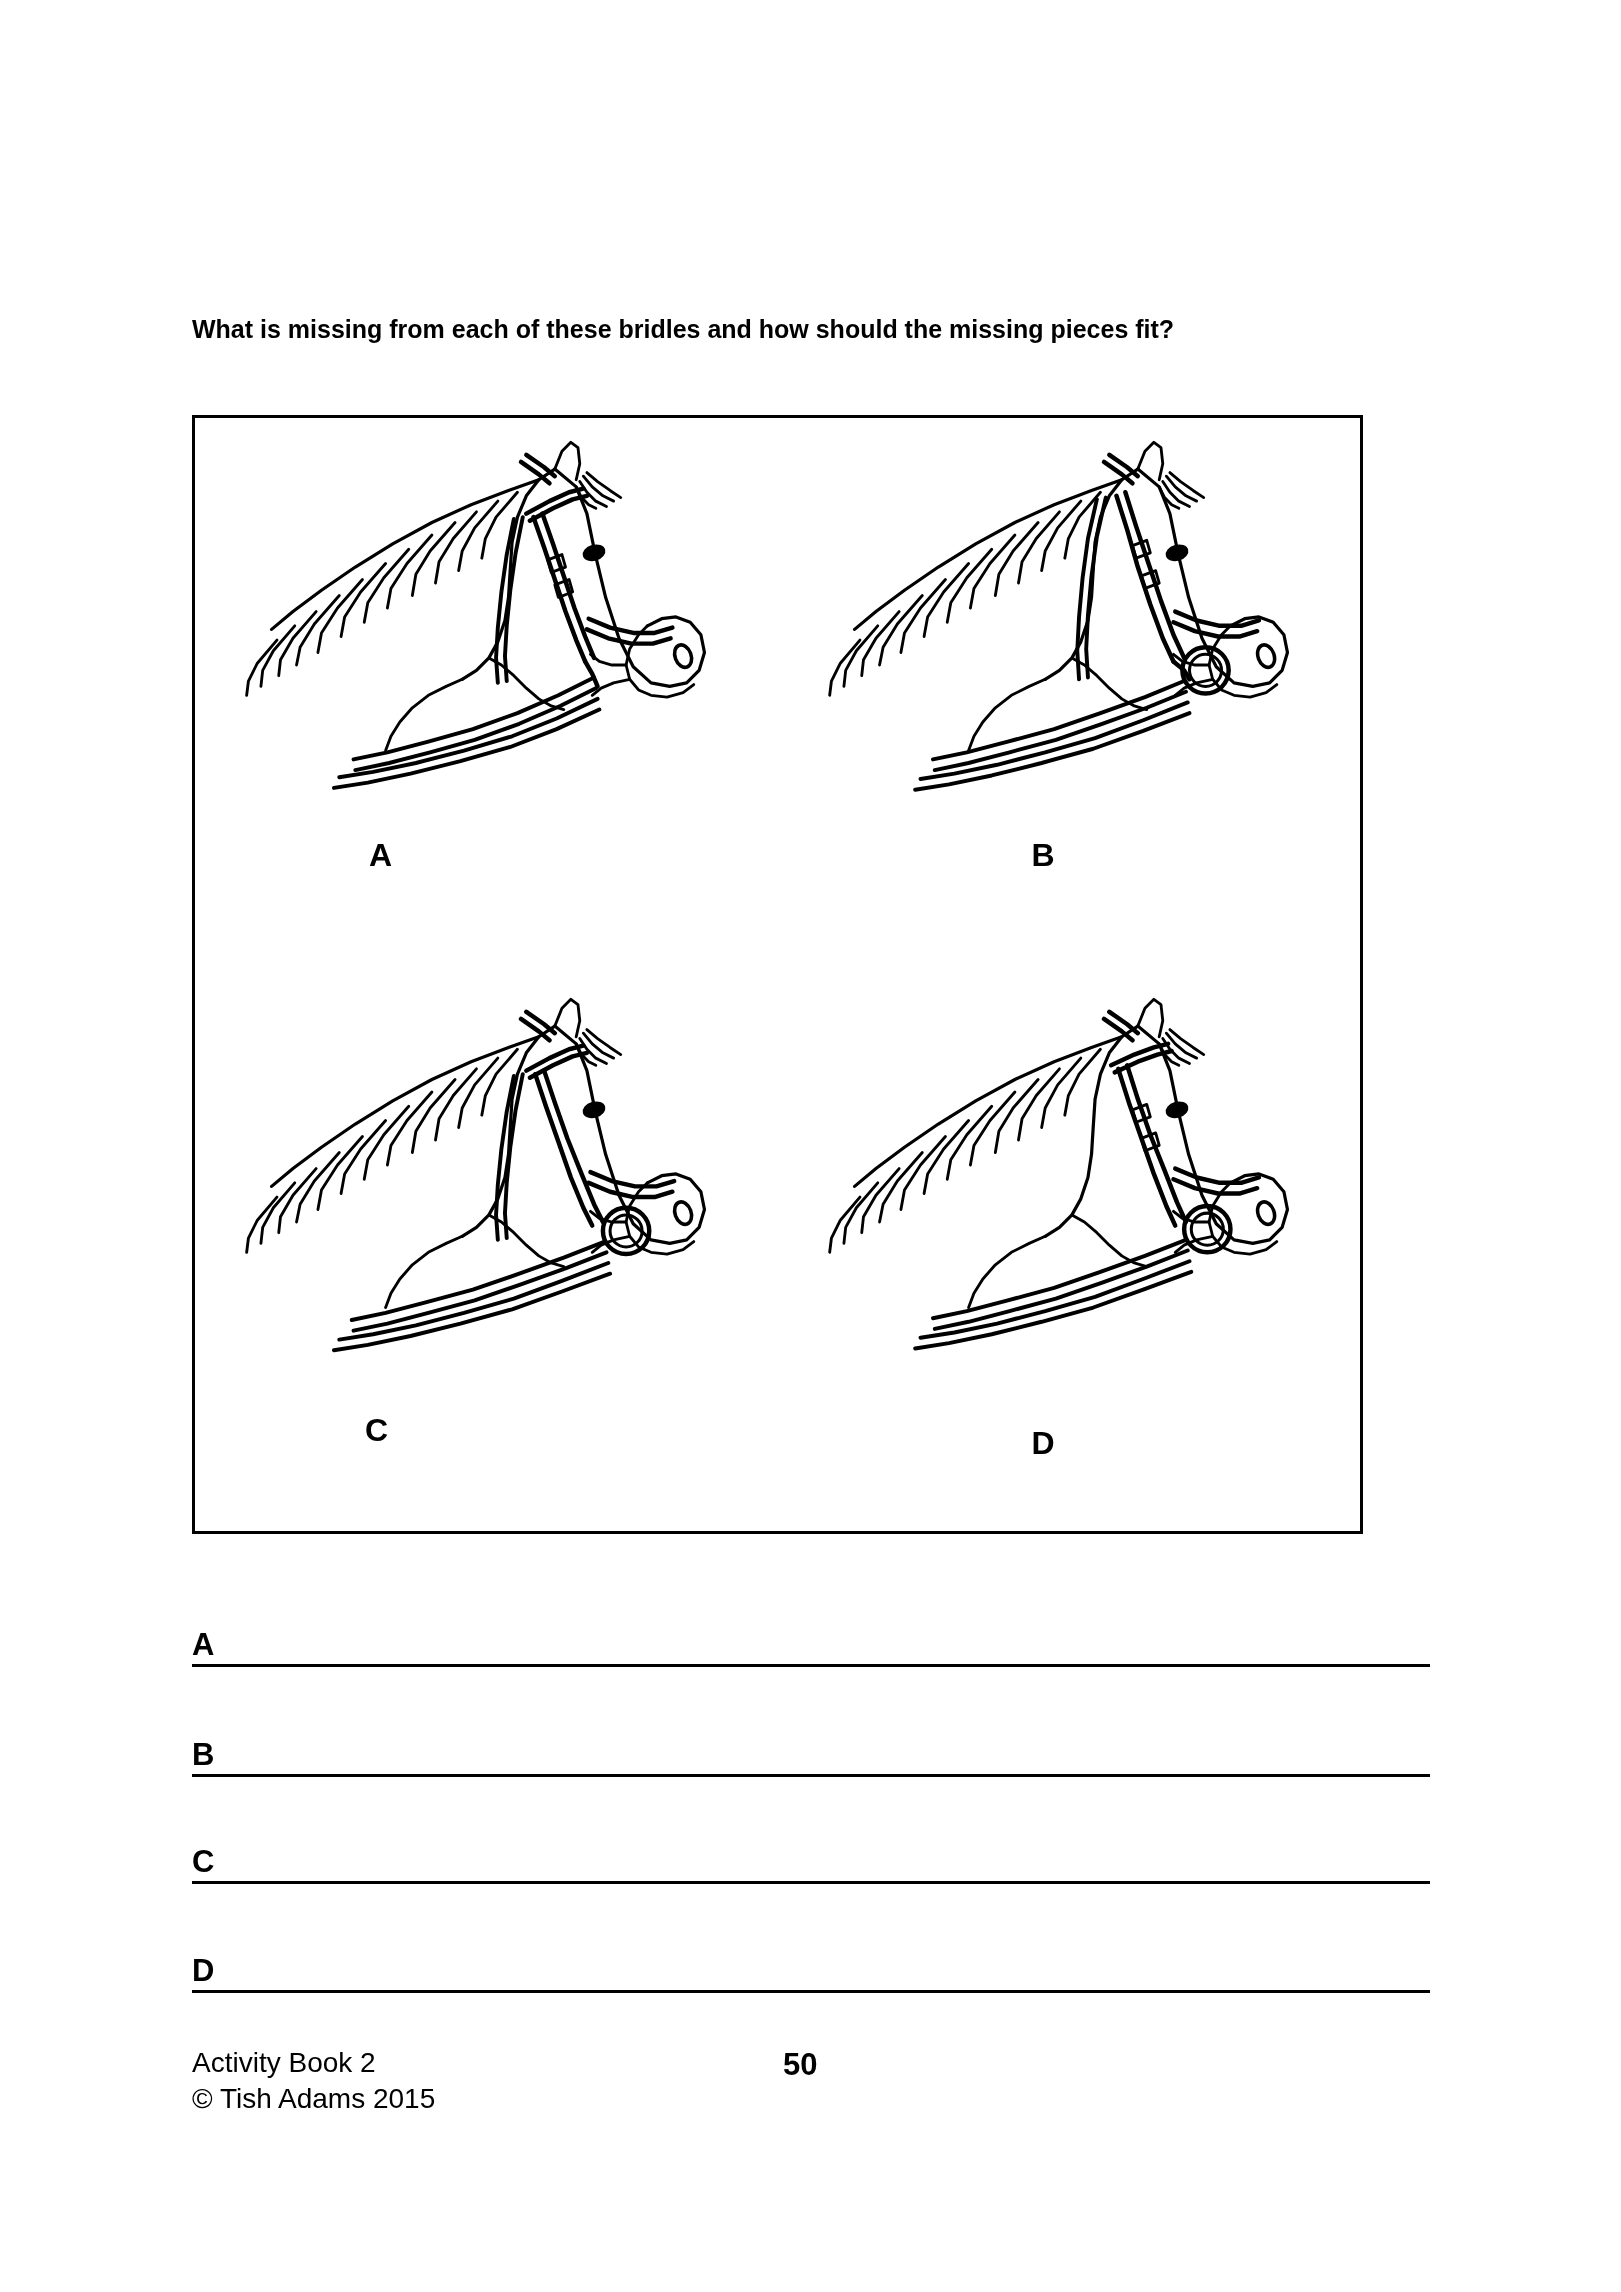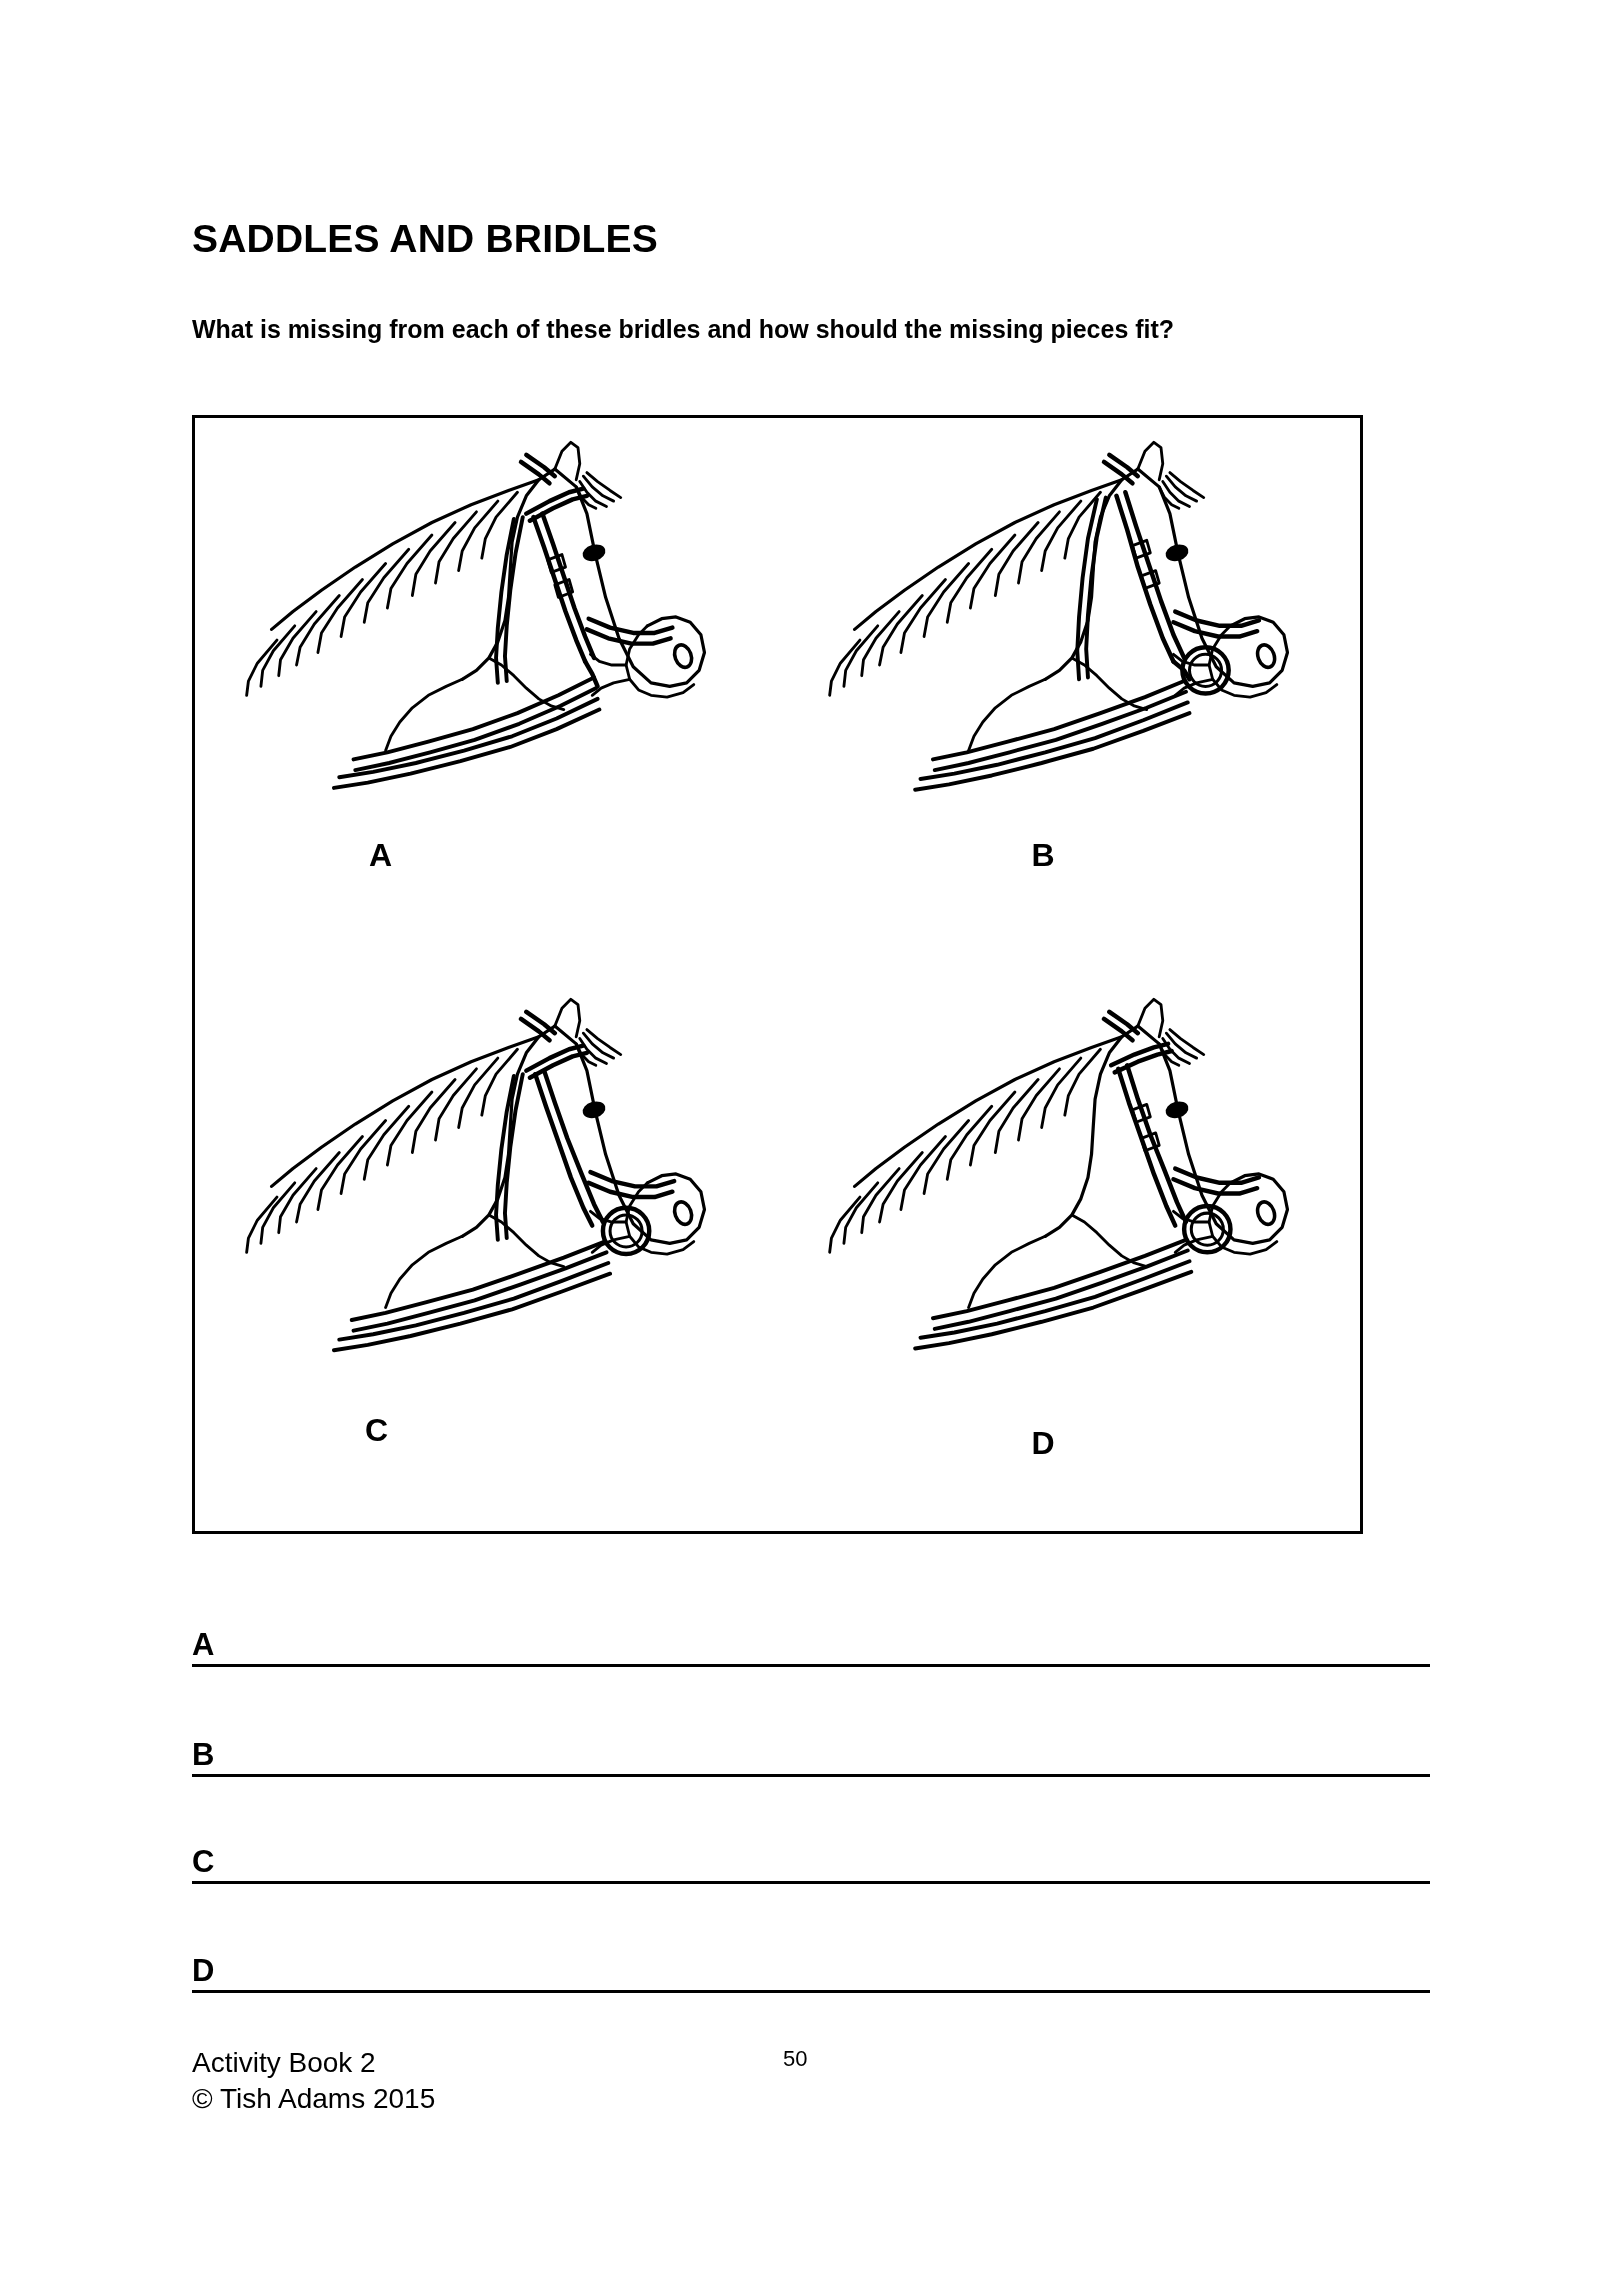--- a/index.html
+++ b/index.html
@@ -134,30 +134,30 @@
     left: 0;
     top: 0;
     font-size: 28px;
     line-height: 1.28;
   }
   .footer-left div { white-space: nowrap; }
   .footer-page {
     position: absolute;
     left: 591px;
     top: 0;
-    font-size: 22px;
+    font-size: 31px;
     line-height: 1.28;
+    font-weight: bold;
   }
 </style>
 </head>
 <body>
 
 <div class="page">
 
-  <h1 class="worksheet-title">SADDLES AND BRIDLES</h1>
 
   <p class="question-prompt">What is missing from each of these bridles and how should the missing pieces fit?</p>
 
   <div class="figure-box">
     <div class="figure-grid">
 
       <div class="figure-cell cell-a">
         <div class="horse-figure">
           <svg viewBox="0 0 654 450" preserveAspectRatio="xMidYMid meet" aria-hidden="true">
             <g fill="none" stroke="#000" stroke-width="3.2" stroke-linecap="round" stroke-linejoin="round">

